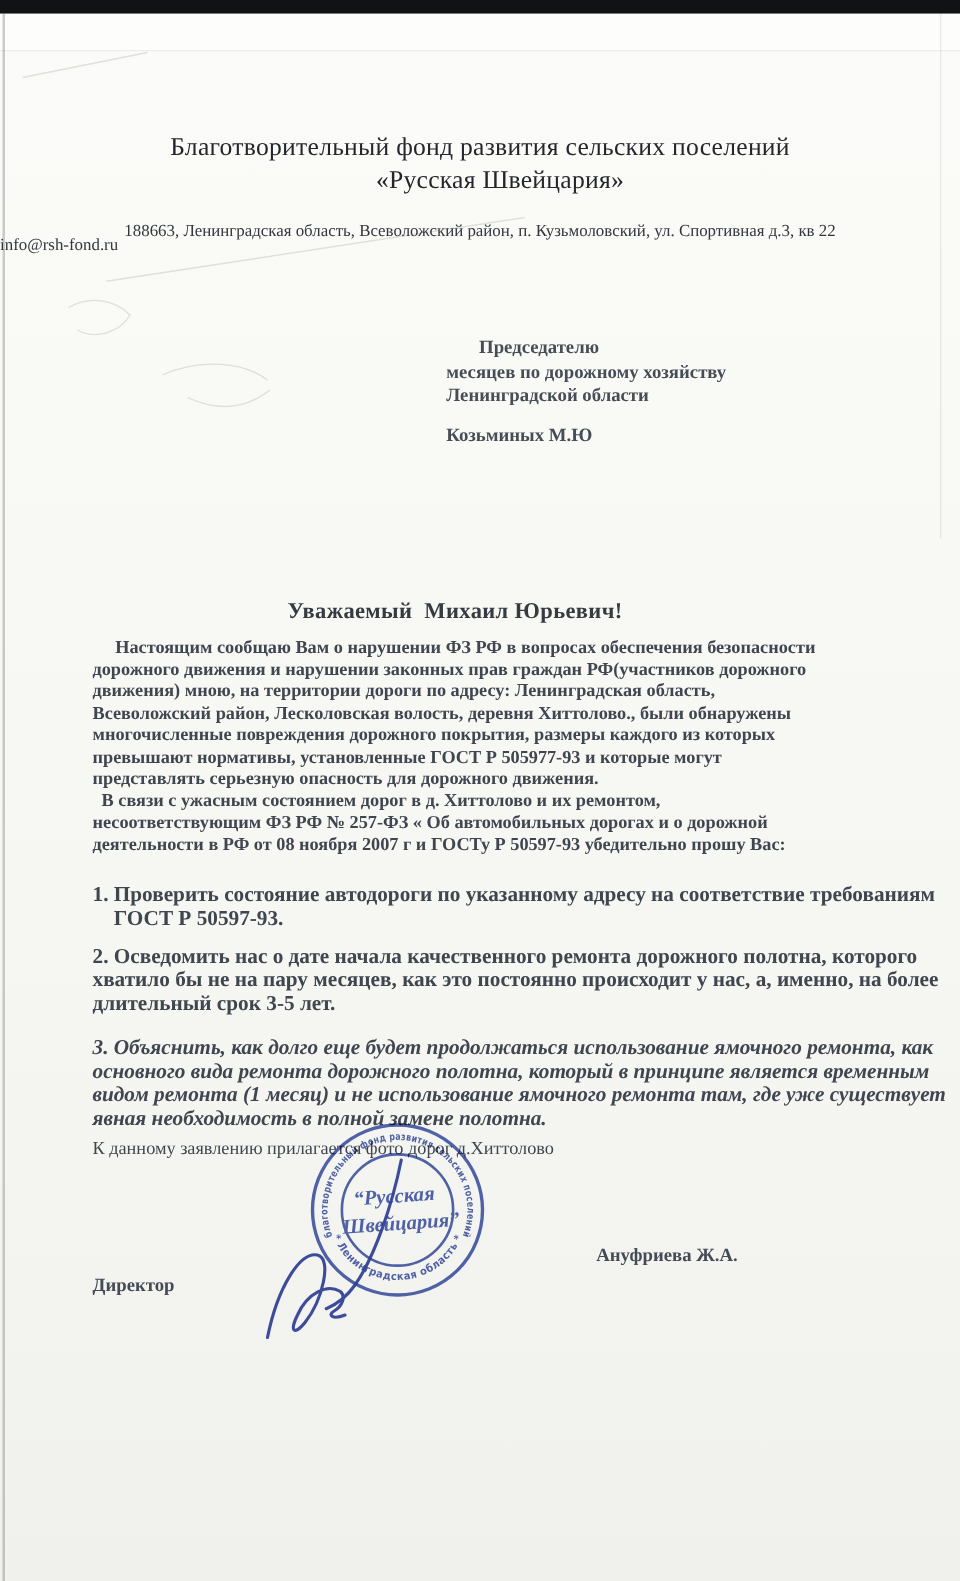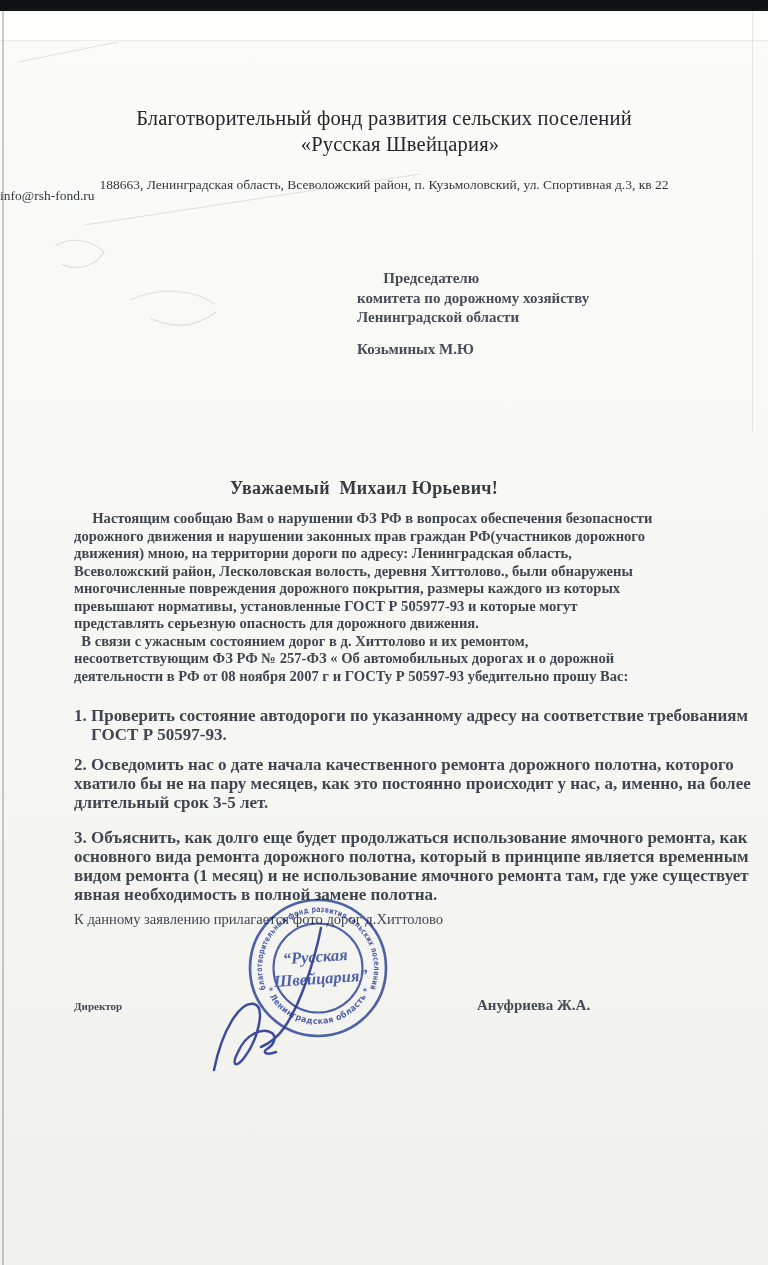--- a/index.html
+++ b/index.html
@@ -21,23 +21,23 @@
   .title2{top:133px;padding-left:16px;}
   .addr{left:0;top:177px;width:768px;text-align:center;font-size:13.5px;color:#33373d;}
   .email{left:0;top:188px;width:712px;text-align:left;font-size:13.5px;color:#33373d;}
   .addressee{left:357px;top:269px;font-size:15px;font-weight:bold;color:#474d56;line-height:19.5px;}
   .addressee-name{left:357px;top:341px;font-size:15px;font-weight:bold;color:#474d56;font-family:Liberation Serif, serif;}
   .salut{left:230px;top:478px;font-size:18px;font-weight:bold;color:#363b42;letter-spacing:.3px;}
   .body-par{left:74px;top:510px;font-size:14.6px;font-weight:bold;line-height:17.5px;color:#40464f;}
   .item{left:74px;font-size:17px;font-weight:bold;line-height:19px;color:#40464f;}
   .item1{top:706px;}
   .item2{top:755px;}
-  .item3{top:828px;}
+  .item3{top:828px;font-style:italic;}
   .attachment{left:74px;top:911px;font-size:14.6px;font-weight:normal;color:#40464f;}
-  .director{left:74px;top:1000px;font-size:11px;font-weight:bold;color:#454b54;}
+  .director{left:74px;top:1021px;font-size:15px;font-weight:bold;color:#454b54;}
   .sig-name{left:477px;top:997px;font-size:15px;font-weight:bold;color:#454b54;}
   .overlay{position:absolute;left:0;top:0;width:768px;height:1265px;mix-blend-mode:multiply;pointer-events:none;}
   .stamp-ring-font{font-family:"DejaVu Sans",sans-serif;font-weight:bold;}
   .stamp-center-font{font-family:"Liberation Serif",serif;font-style:italic;font-weight:bold;}
 </style>
 </head>
 <body>
 
 <div class="page">
 
@@ -46,21 +46,21 @@
   <div class="crease-h"></div>
   <div class="edge-left"></div>
   <div class="edge-right"></div>
 
   <div class="txt title">Благотворительный фонд развития сельских поселений</div>
   <div class="txt title title2">«Русская Швейцария»</div>
   <div class="txt addr">188663, Ленинградская область, Всеволожский район, п. Кузьмоловский, ул. Спортивная д.3, кв 22</div>
   <div class="txt email">info@rsh-fond.ru</div>
 
   <div class="txt addressee">       Председателю
-комитета по дорожному хозяйству
+месяцев по дорожному хозяйству
 Ленинградской области</div>
   <div class="txt addressee-name">Козьминых М.Ю</div>
 
   <div class="txt salut">Уважаемый  Михаил Юрьевич!</div>
 
   <div class="txt body-par">     Настоящим сообщаю Вам о нарушении ФЗ РФ в вопросах обеспечения безопасности
 дорожного движения и нарушении законных прав граждан РФ(участников дорожного
 движения) мною, на территории дороги по адресу: Ленинградская область,
 Всеволожский район, Лесколовская волость, деревня Хиттолово., были обнаружены
 многочисленные повреждения дорожного покрытия, размеры каждого из которых

